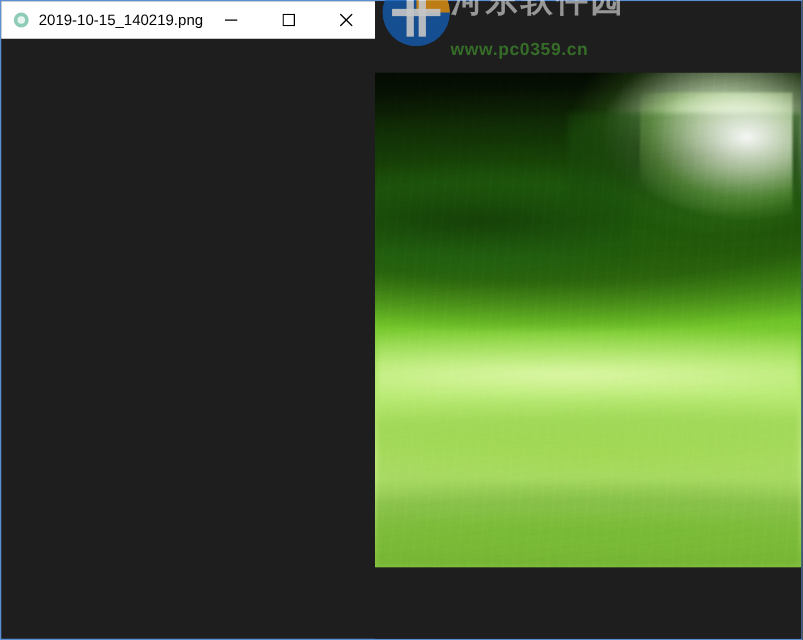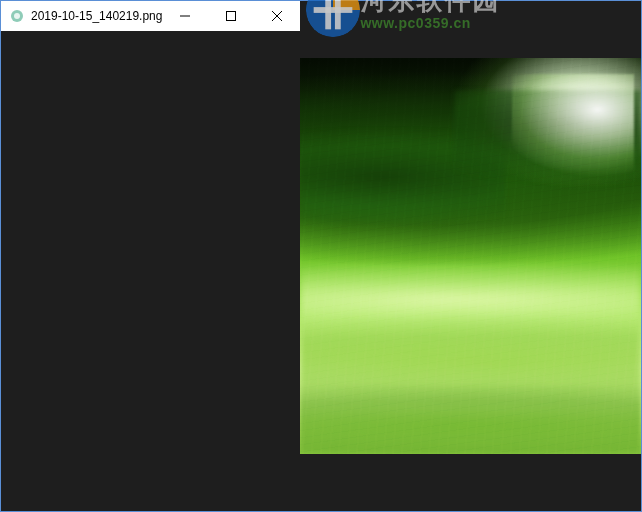--- a/index.html
+++ b/index.html
@@ -64,21 +64,21 @@
     background:
       repeating-linear-gradient(95deg,rgba(255,255,255,0.03) 0 2px,transparent 2px 9px),
       repeating-linear-gradient(-8deg,rgba(0,0,0,0.04) 0 1px,transparent 1px 7px);
     mix-blend-mode:overlay;opacity:0.6;
   }
   
   .watermark{position:absolute;left:4px;top:0;z-index:10;display:flex;align-items:flex-start;pointer-events:none;}
   .wm-logo{width:58px;height:58px;margin-top:-20px;}
   .wm-text{display:flex;flex-direction:column;margin-left:-2px;margin-top:-14px;}
   .wm-line1{font-family:"Microsoft YaHei","SimHei",sans-serif;font-size:26px;font-weight:700;color:#d9d9d9;opacity:0.65;letter-spacing:2px;line-height:1;text-align:right;}
-  .wm-line2{font-family:Arial,sans-serif;font-size:14px;font-weight:700;color:#3a7a2a;opacity:0.85;letter-spacing:0.5px;margin-top:2px;}
+  .wm-line2{font-family:Arial,sans-serif;font-size:14px;font-weight:700;color:#3a7a2a;opacity:0.85;letter-spacing:0.5px;margin-top:18px;}
 </style>
 </head>
 <body>
 
 <div class="window">
 
   <div class="titlebar">
     <span class="app-icon">
       <svg viewBox="0 0 16 16">
           <circle cx="8" cy="8" r="6" fill="#4a8" opacity="0.6"></circle>

